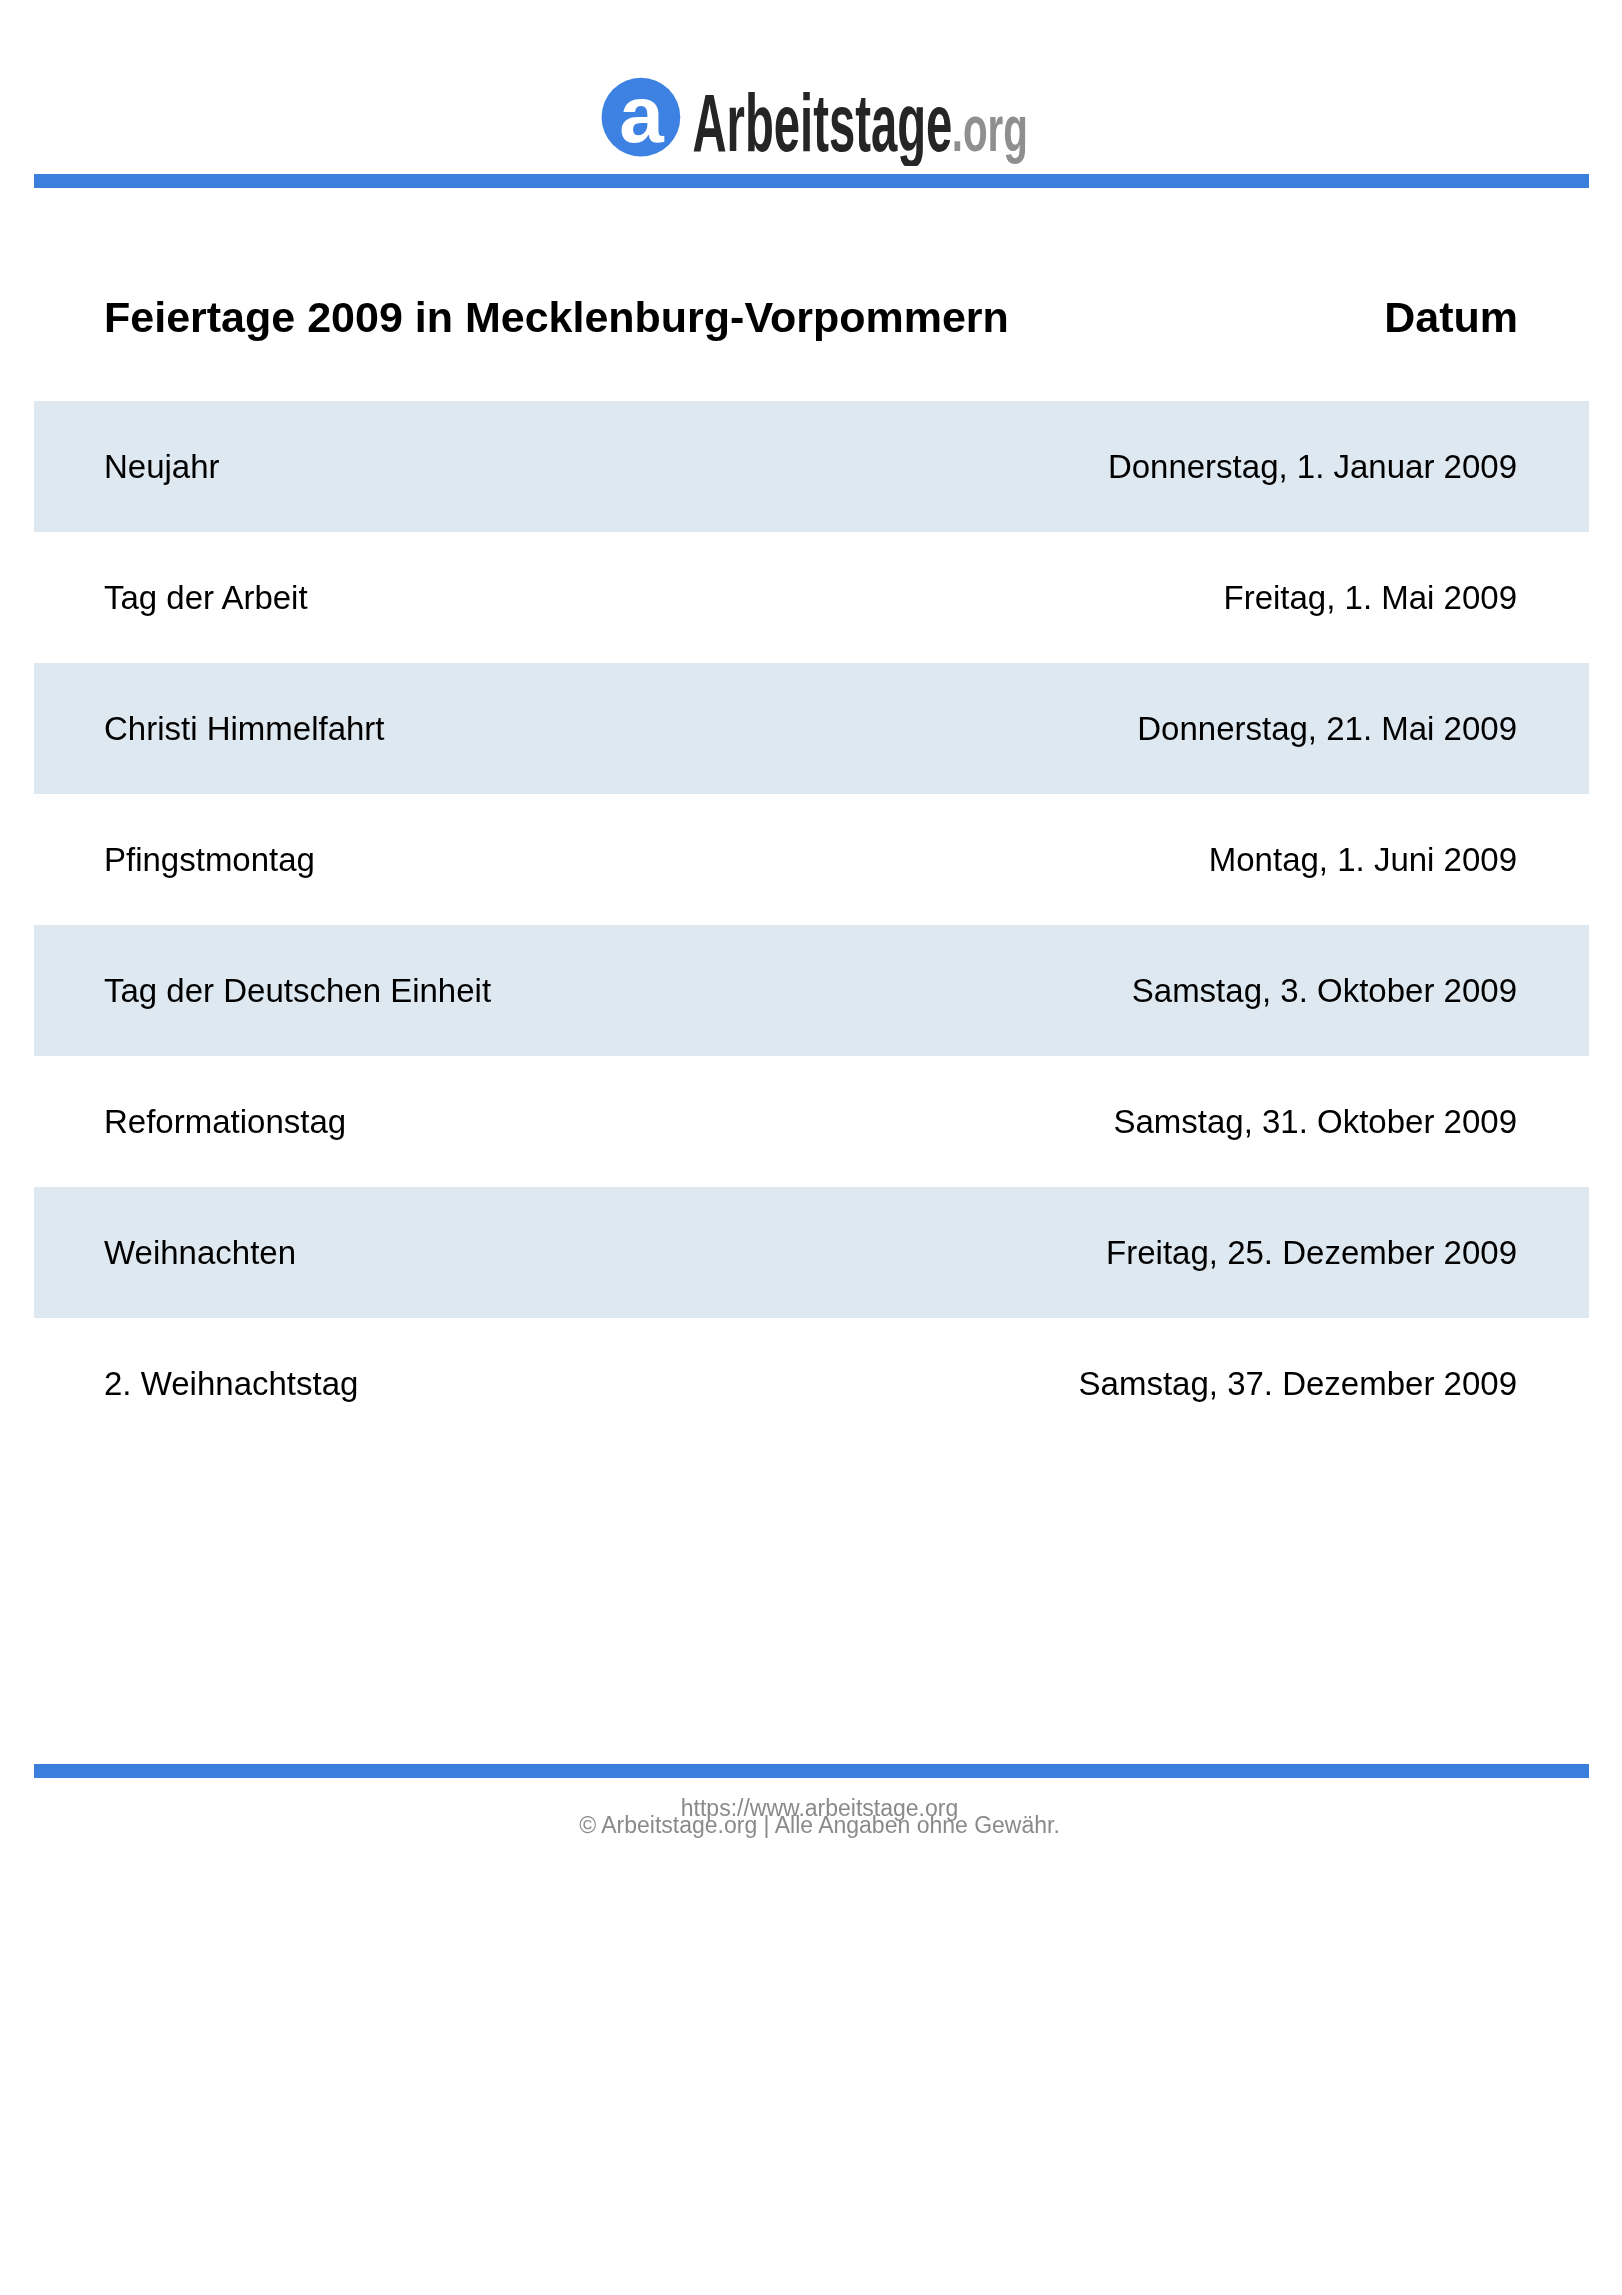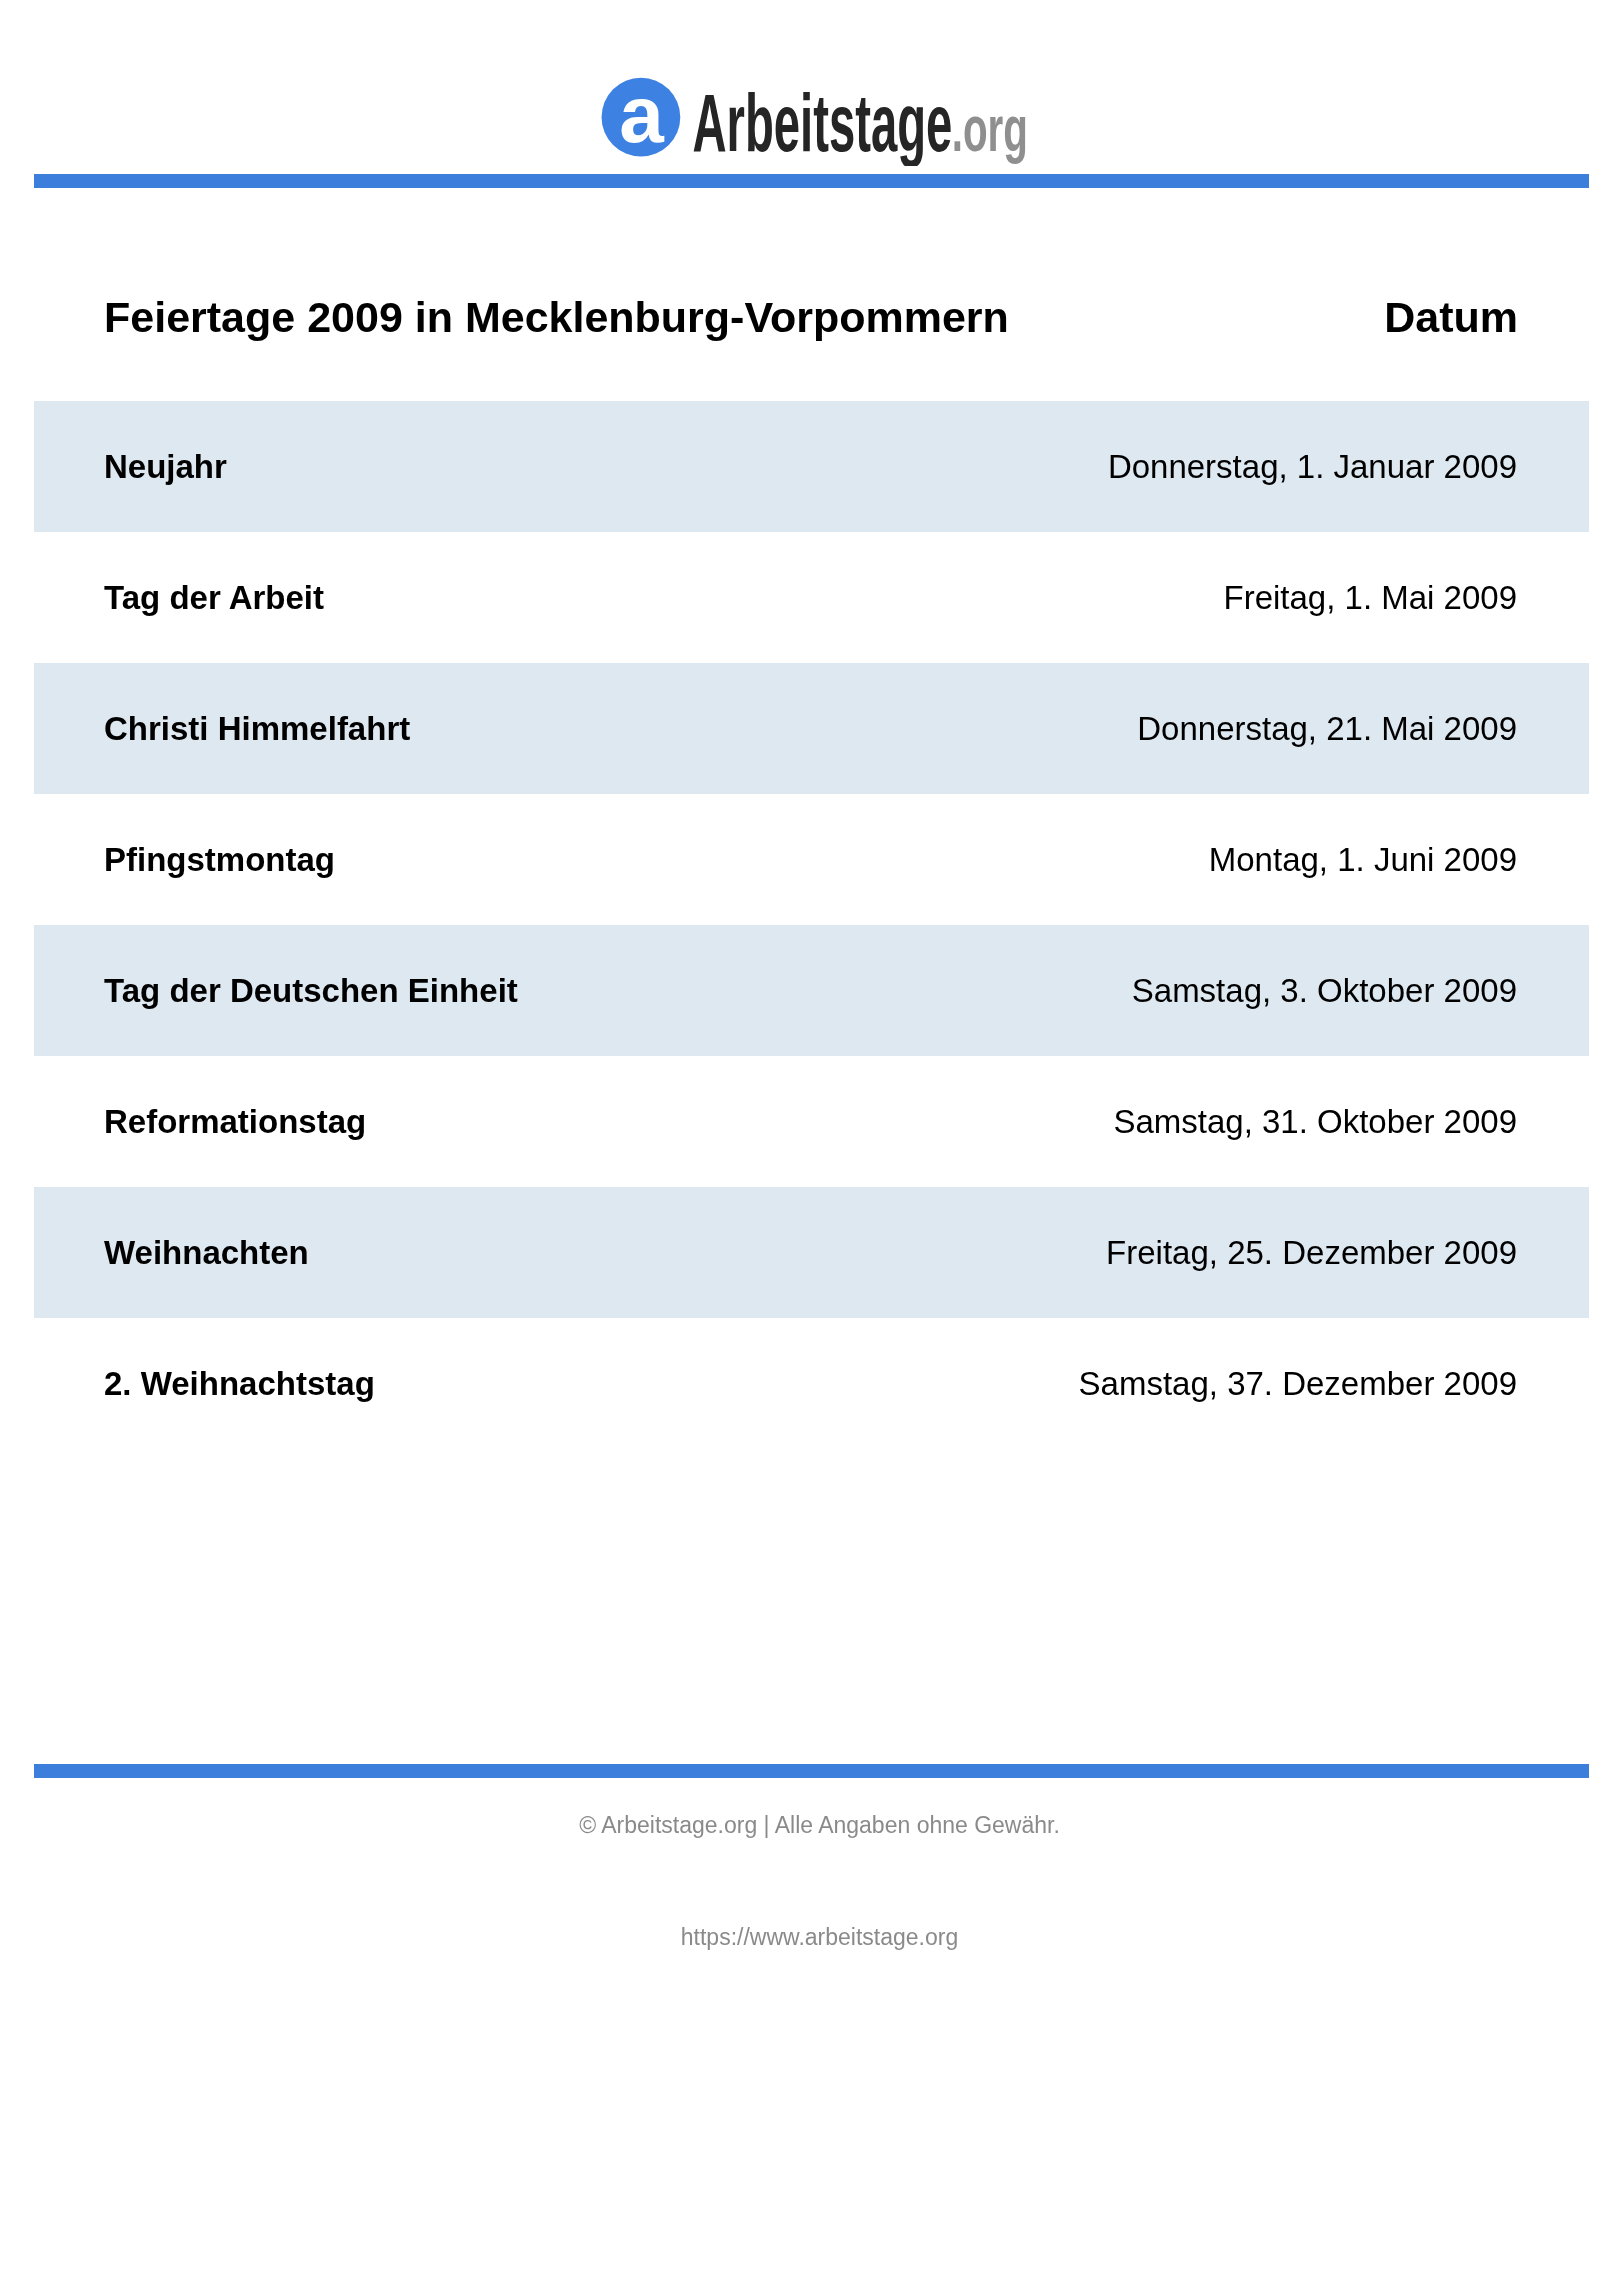--- a/index.html
+++ b/index.html
@@ -47,30 +47,30 @@
     top:401px; left:34px; width:1555px;
   }
   .row {
     height:131px;
     display:flex; align-items:center; justify-content:space-between;
     padding-left:70px; padding-right:72px;
     font-size:33px; color:#000;
   }
   .row.striped { background:#dee8f1; }
   .row .cell-date { text-align:right; white-space:nowrap; }
-  .row .cell-name { white-space:nowrap;font-weight:bold; }
+  .row .cell-name { white-space:nowrap; }
 
   
   .footer-copy, .footer-url {
     position:absolute; left:0; width:100%;
     text-align:center; color:#8a8a8a;
     font-size:23px; line-height:1;padding-left:17px;
   }
   .footer-copy { top:1814px; }
-  .footer-url  { top:1926px; }
+  .footer-url  { top:1797px; }
 </style>
 </head>
 <body>
 
 <div class="logo-wrap">
   <svg width="436" height="95" viewBox="0 0 640 140" xmlns="http://www.w3.org/2000/svg">
     <g>
       <circle cx="62" cy="68" r="58" fill="#3d82e2"></circle>
       <text x="63" y="104" text-anchor="middle" font-size="118" font-weight="700" fill="#ffffff">a</text>
     </g>

